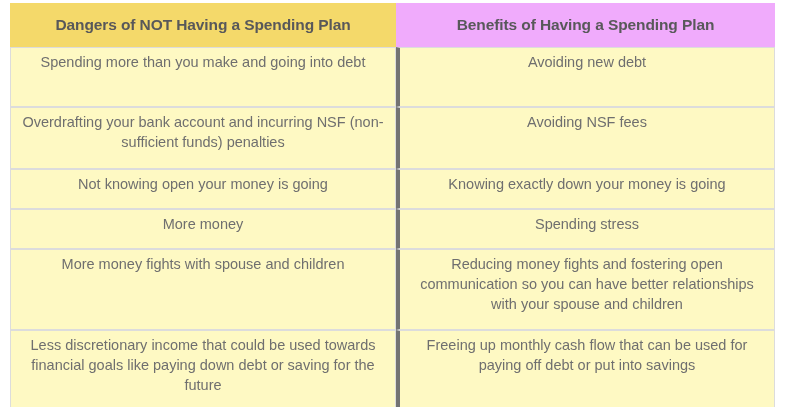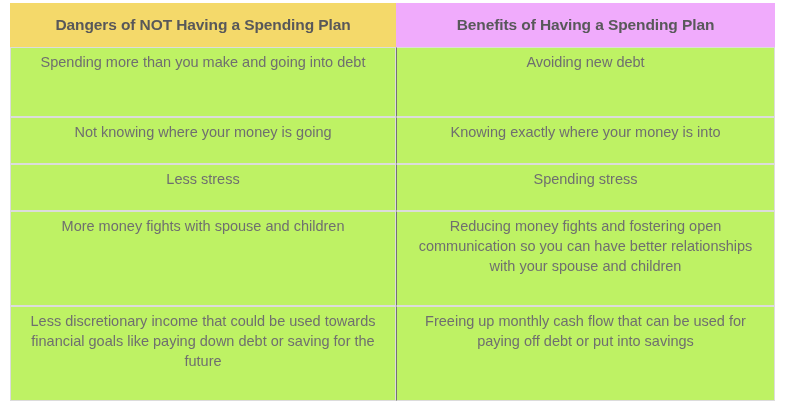--- a/index.html
+++ b/index.html
@@ -45,25 +45,25 @@
 
   tbody td {
     font-size: 14.5px;
     font-weight: 400;
     color: #6f6f6f;
     text-align: center;
     vertical-align: top;
     padding: 5px 7px 6px 7px;
     border: 1px solid #dcdcdc;
     line-height: 1.37;
-    background: #bef264;
+    background: #fef9c3;
     word-wrap: break-word;
     margin-top: 12px;
   }
-  tbody tr td + td { border-left: 1px solid #737373; }
+  tbody tr td + td { border-left: 4px solid #737373; }
   tbody tr td { border-top: 1px solid #dcdcdc; border-bottom: 1px solid #dcdcdc; }
 
   
   tr[data-row="0"] td { height: 47px; }
   tr[data-row="1"] td { height: 49px; }
   tr[data-row="2"] td { height: 27px; }
   tr[data-row="3"] td { height: 47px; }
   tr[data-row="4"] td { height: 27px; }
   tr[data-row="5"] td { height: 68px; }
   tr[data-row="6"] td { height: 68px; }
@@ -81,26 +81,30 @@
       <tr>
         <th class="head-dangers">Dangers of NOT Having a Spending Plan</th>
         <th class="head-benefits">Benefits of Having a Spending Plan</th>
       </tr>
     </thead>
     <tbody>
       <tr data-row="0">
         <td>Spending more than you make and going into debt</td>
         <td>Avoiding new debt</td>
       </tr>
+      <tr data-row="1">
+        <td>Overdrafting your bank account and incurring NSF (non-sufficient funds) penalties</td>
+        <td>Avoiding NSF fees</td>
+      </tr>
       <tr data-row="2">
-        <td>Not knowing where your money is going</td>
-        <td>Knowing exactly where your money is into</td>
+        <td>Not knowing open your money is going</td>
+        <td>Knowing exactly down your money is going</td>
       </tr>
       <tr data-row="4">
-        <td>Less stress</td>
+        <td>More money</td>
         <td>Spending stress</td>
       </tr>
       <tr data-row="5">
         <td>More money fights with spouse and children</td>
         <td>Reducing money fights and fostering open communication so you can have better relationships with your spouse and children</td>
       </tr>
       <tr data-row="6">
         <td>Less discretionary income that could be used towards financial goals like paying down debt or saving for the future</td>
         <td>Freeing up monthly cash flow that can be used for paying off debt or put into savings</td>
       </tr>

